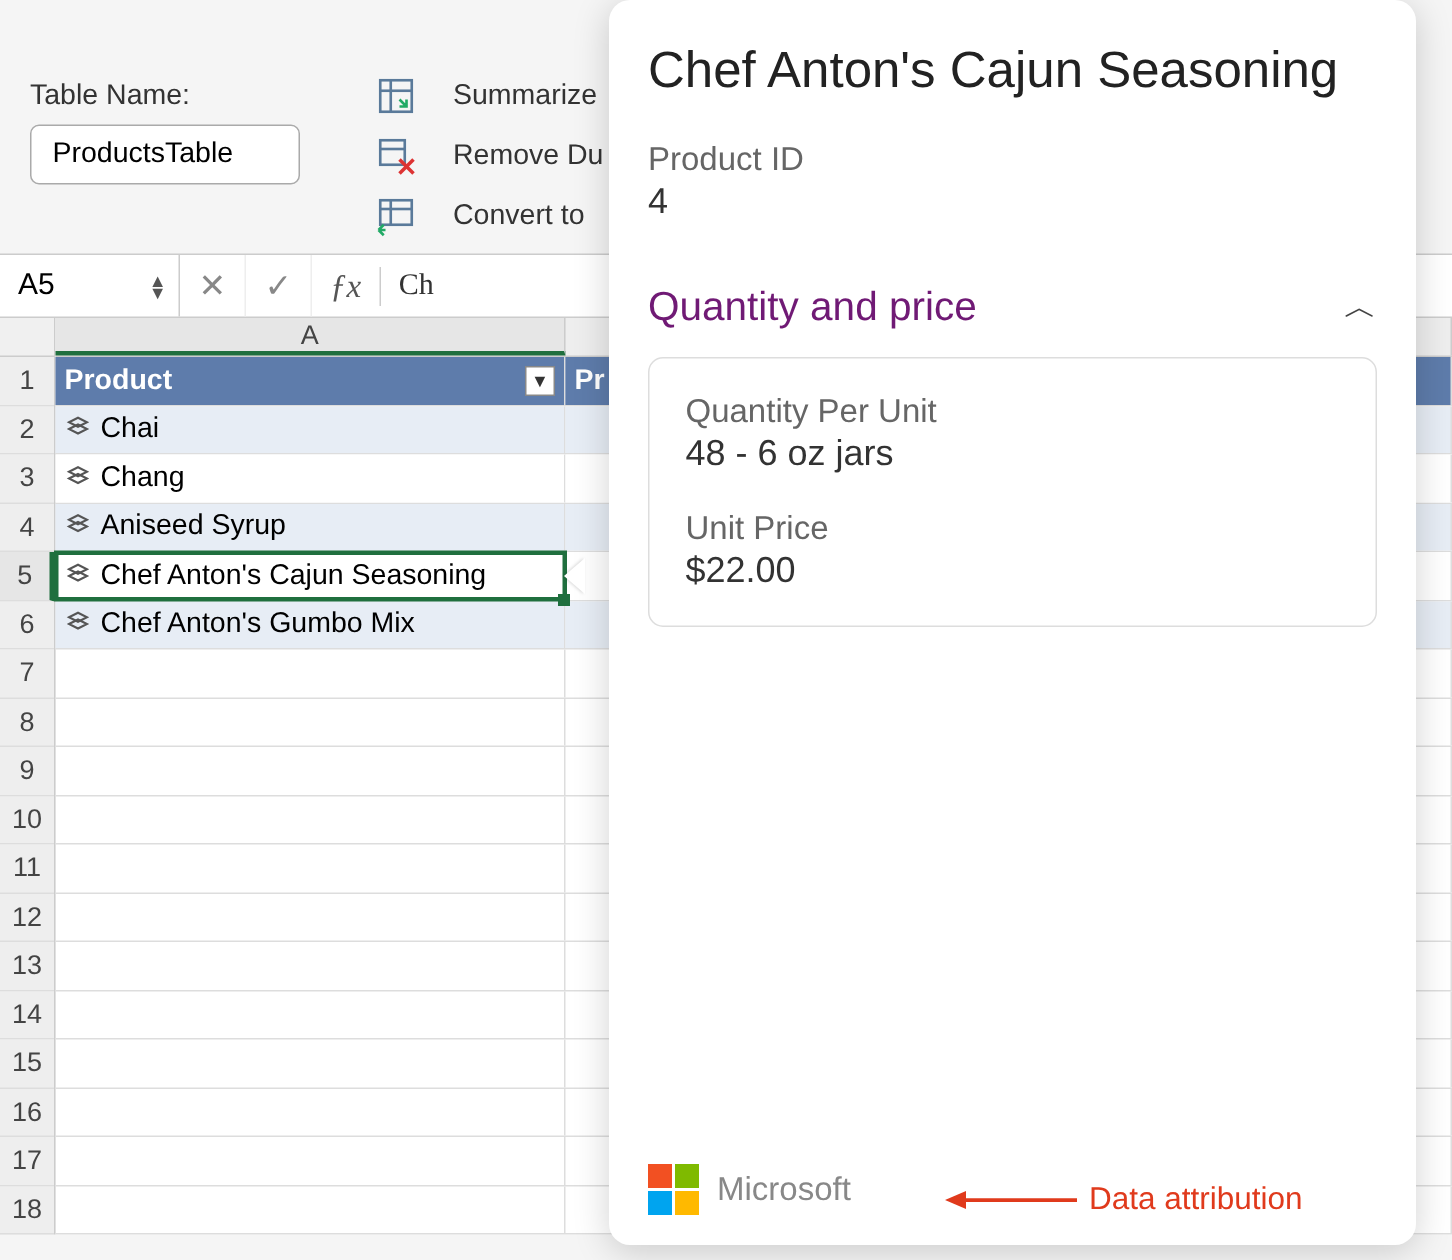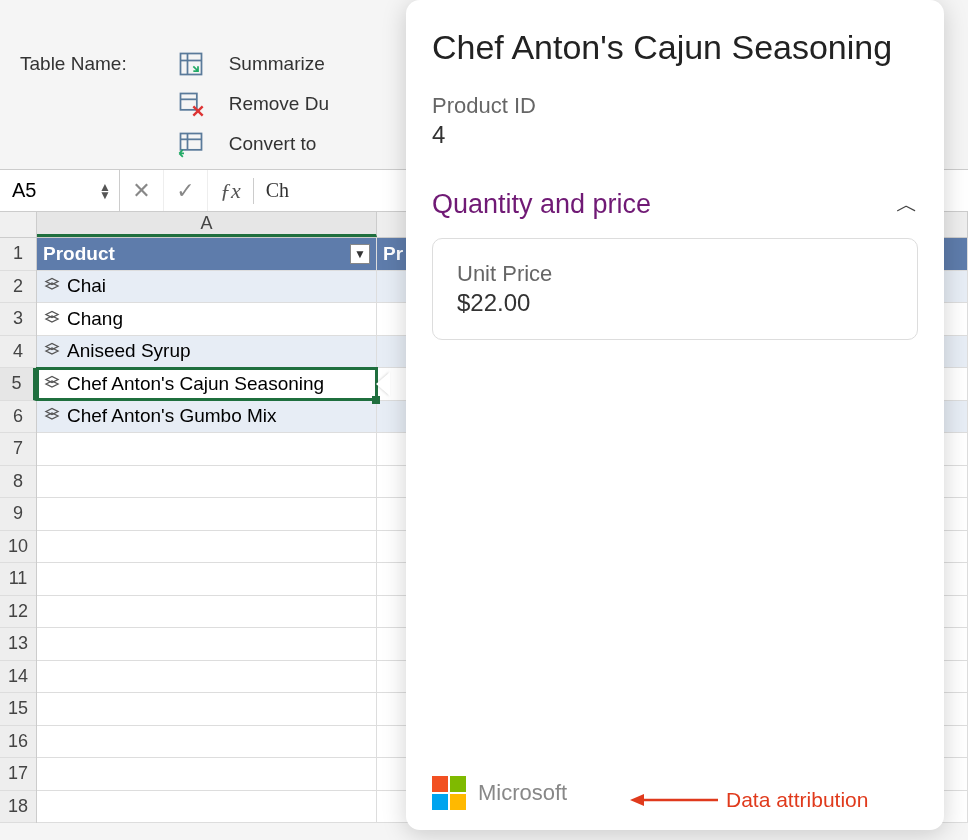--- a/index.html
+++ b/index.html
@@ -214,20 +214,21 @@
     }
     .annotation svg { width:90px; height:20px; }
 
   </style>
 </head>
 <body>
 
 <div class="ribbon">
   <div class="ribbon-tablename">
     <span class="label">Table Name:</span>
+    <input type="text" value="ProductsTable" style="">
   </div>
   <div class="ribbon-tools">
     <div class="tool">
       <svg viewBox="0 0 24 24" fill="none" stroke="#5a7a9a" stroke-width="1.5">
           <rect x="3" y="3" width="18" height="18"></rect>
           <line x1="3" y1="9" x2="21" y2="9"></line>
           <line x1="9" y1="3" x2="9" y2="21"></line>
           <path d="M14 14 L18 18 M18 14 L18 18 L14 18" stroke="#2a6"></path>
         </svg>
       <span>Summarize</span>
@@ -432,20 +433,24 @@
     <div class="field-label">Product ID</div>
     <div class="field-value">4</div>
   </div>
 
   <div class="section-header">
     <span class="title">Quantity and price</span>
     <span class="chevron">︿</span>
   </div>
   <div class="section-body">
     <div class="blk">
+      <div class="field-label">Quantity Per Unit</div>
+      <div class="field-value">48 - 6 oz jars</div>
+    </div>
+    <div class="blk">
       <div class="field-label">Unit Price</div>
       <div class="field-value">$22.00</div>
     </div>
   </div>
 
   <div class="card-footer">
     <div class="ms-logo">
       <div></div>
         <div></div>
         <div></div>

